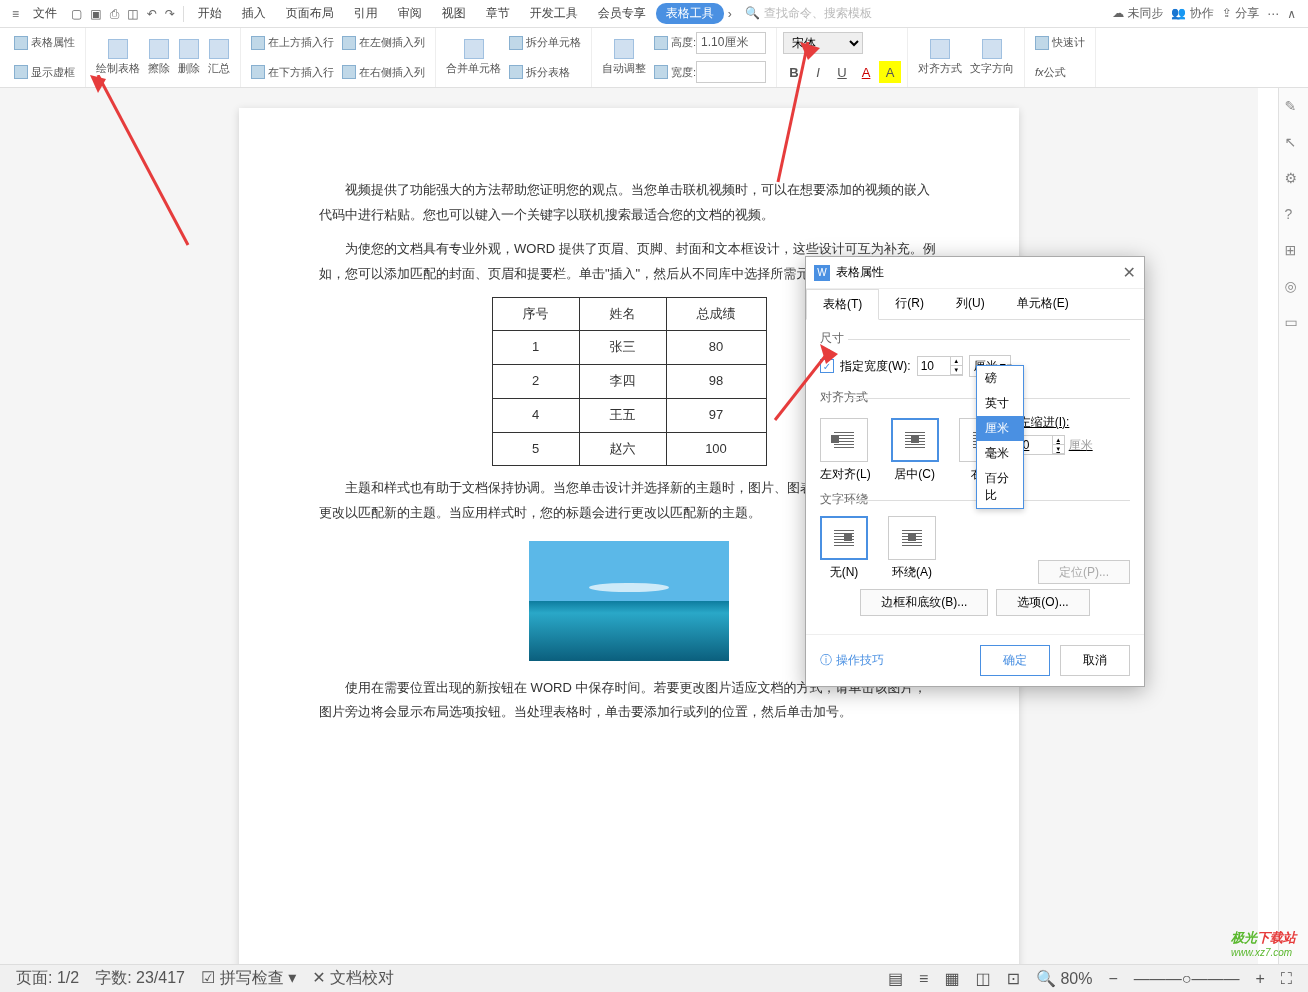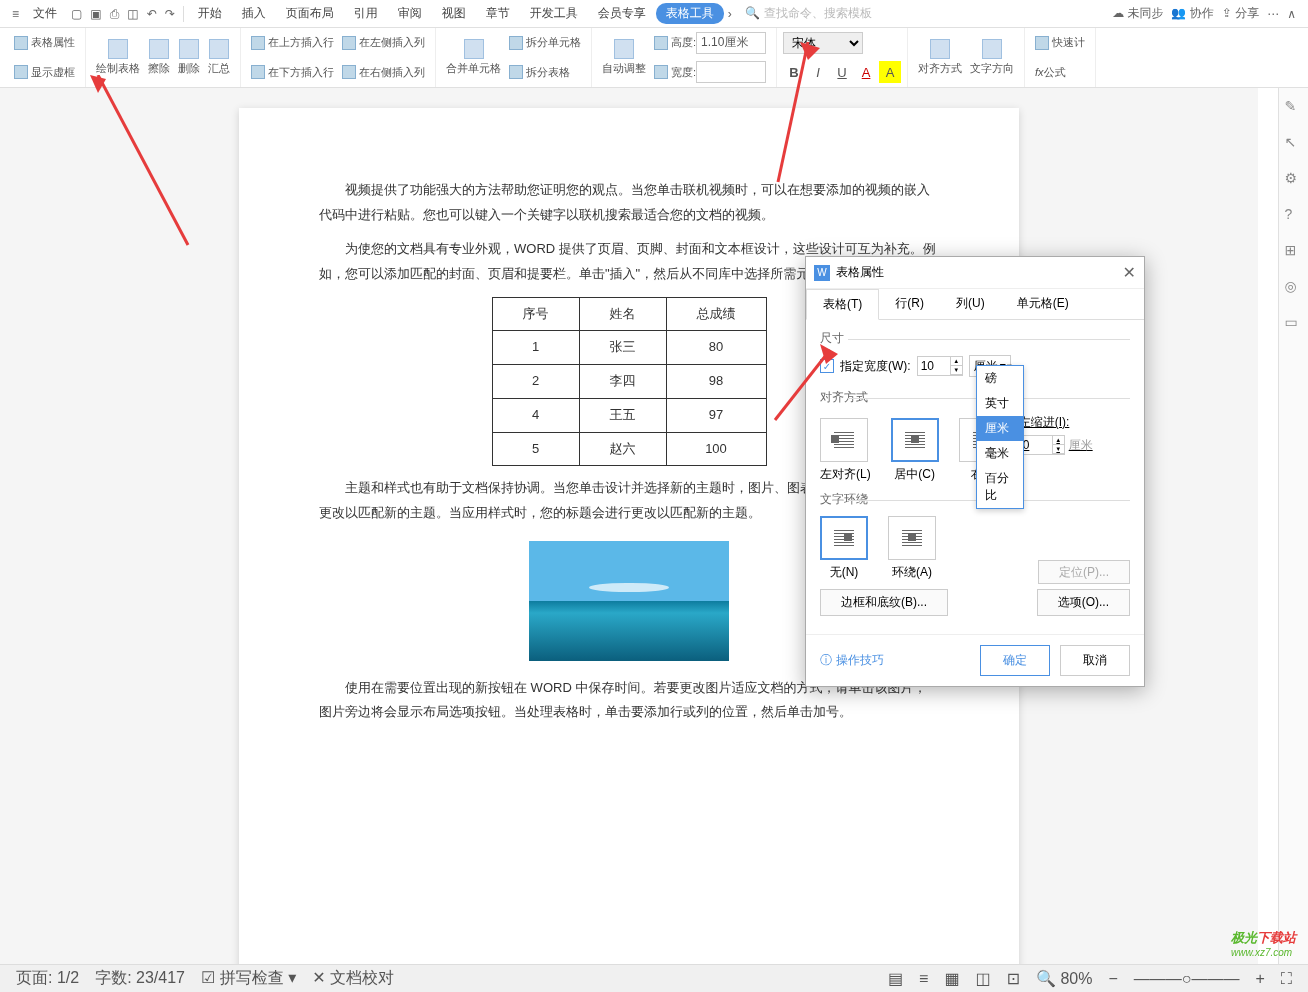--- a/index.html
+++ b/index.html
@@ -364,21 +364,21 @@
     <div class="fs-label">文字环绕</div>
     <div class="wrap-opts">
       <div class="align-opt"><div class="align-box sel">
             <div class="align-sample"></div>
           </div><span>无(N)</span></div>
       <div class="align-opt"><div class="align-box">
             <div class="align-sample c"></div>
           </div><span>环绕(A)</span></div>
       <div style="margin-left:auto;align-self:flex-end"><span class="dlg-btn disabled">定位(P)...</span></div>
     </div>
-    <div class="dlg-btns" style="justify-content:space-between">
+    <div class="dlg-btns" style="justify-content:center">
       <span class="dlg-btn">边框和底纹(B)...</span>
       <span class="dlg-btn">选项(O)...</span>
     </div>
   </div>
   <div class="dlg-footer">
     <span style="color:#4a90e2;margin-right:4px">ⓘ</span>
     <span class="help-link">操作技巧</span>
     <span style="margin-left:auto"></span>
     <span class="foot-btn primary">确定</span>
     <span style="width:10px"></span>

